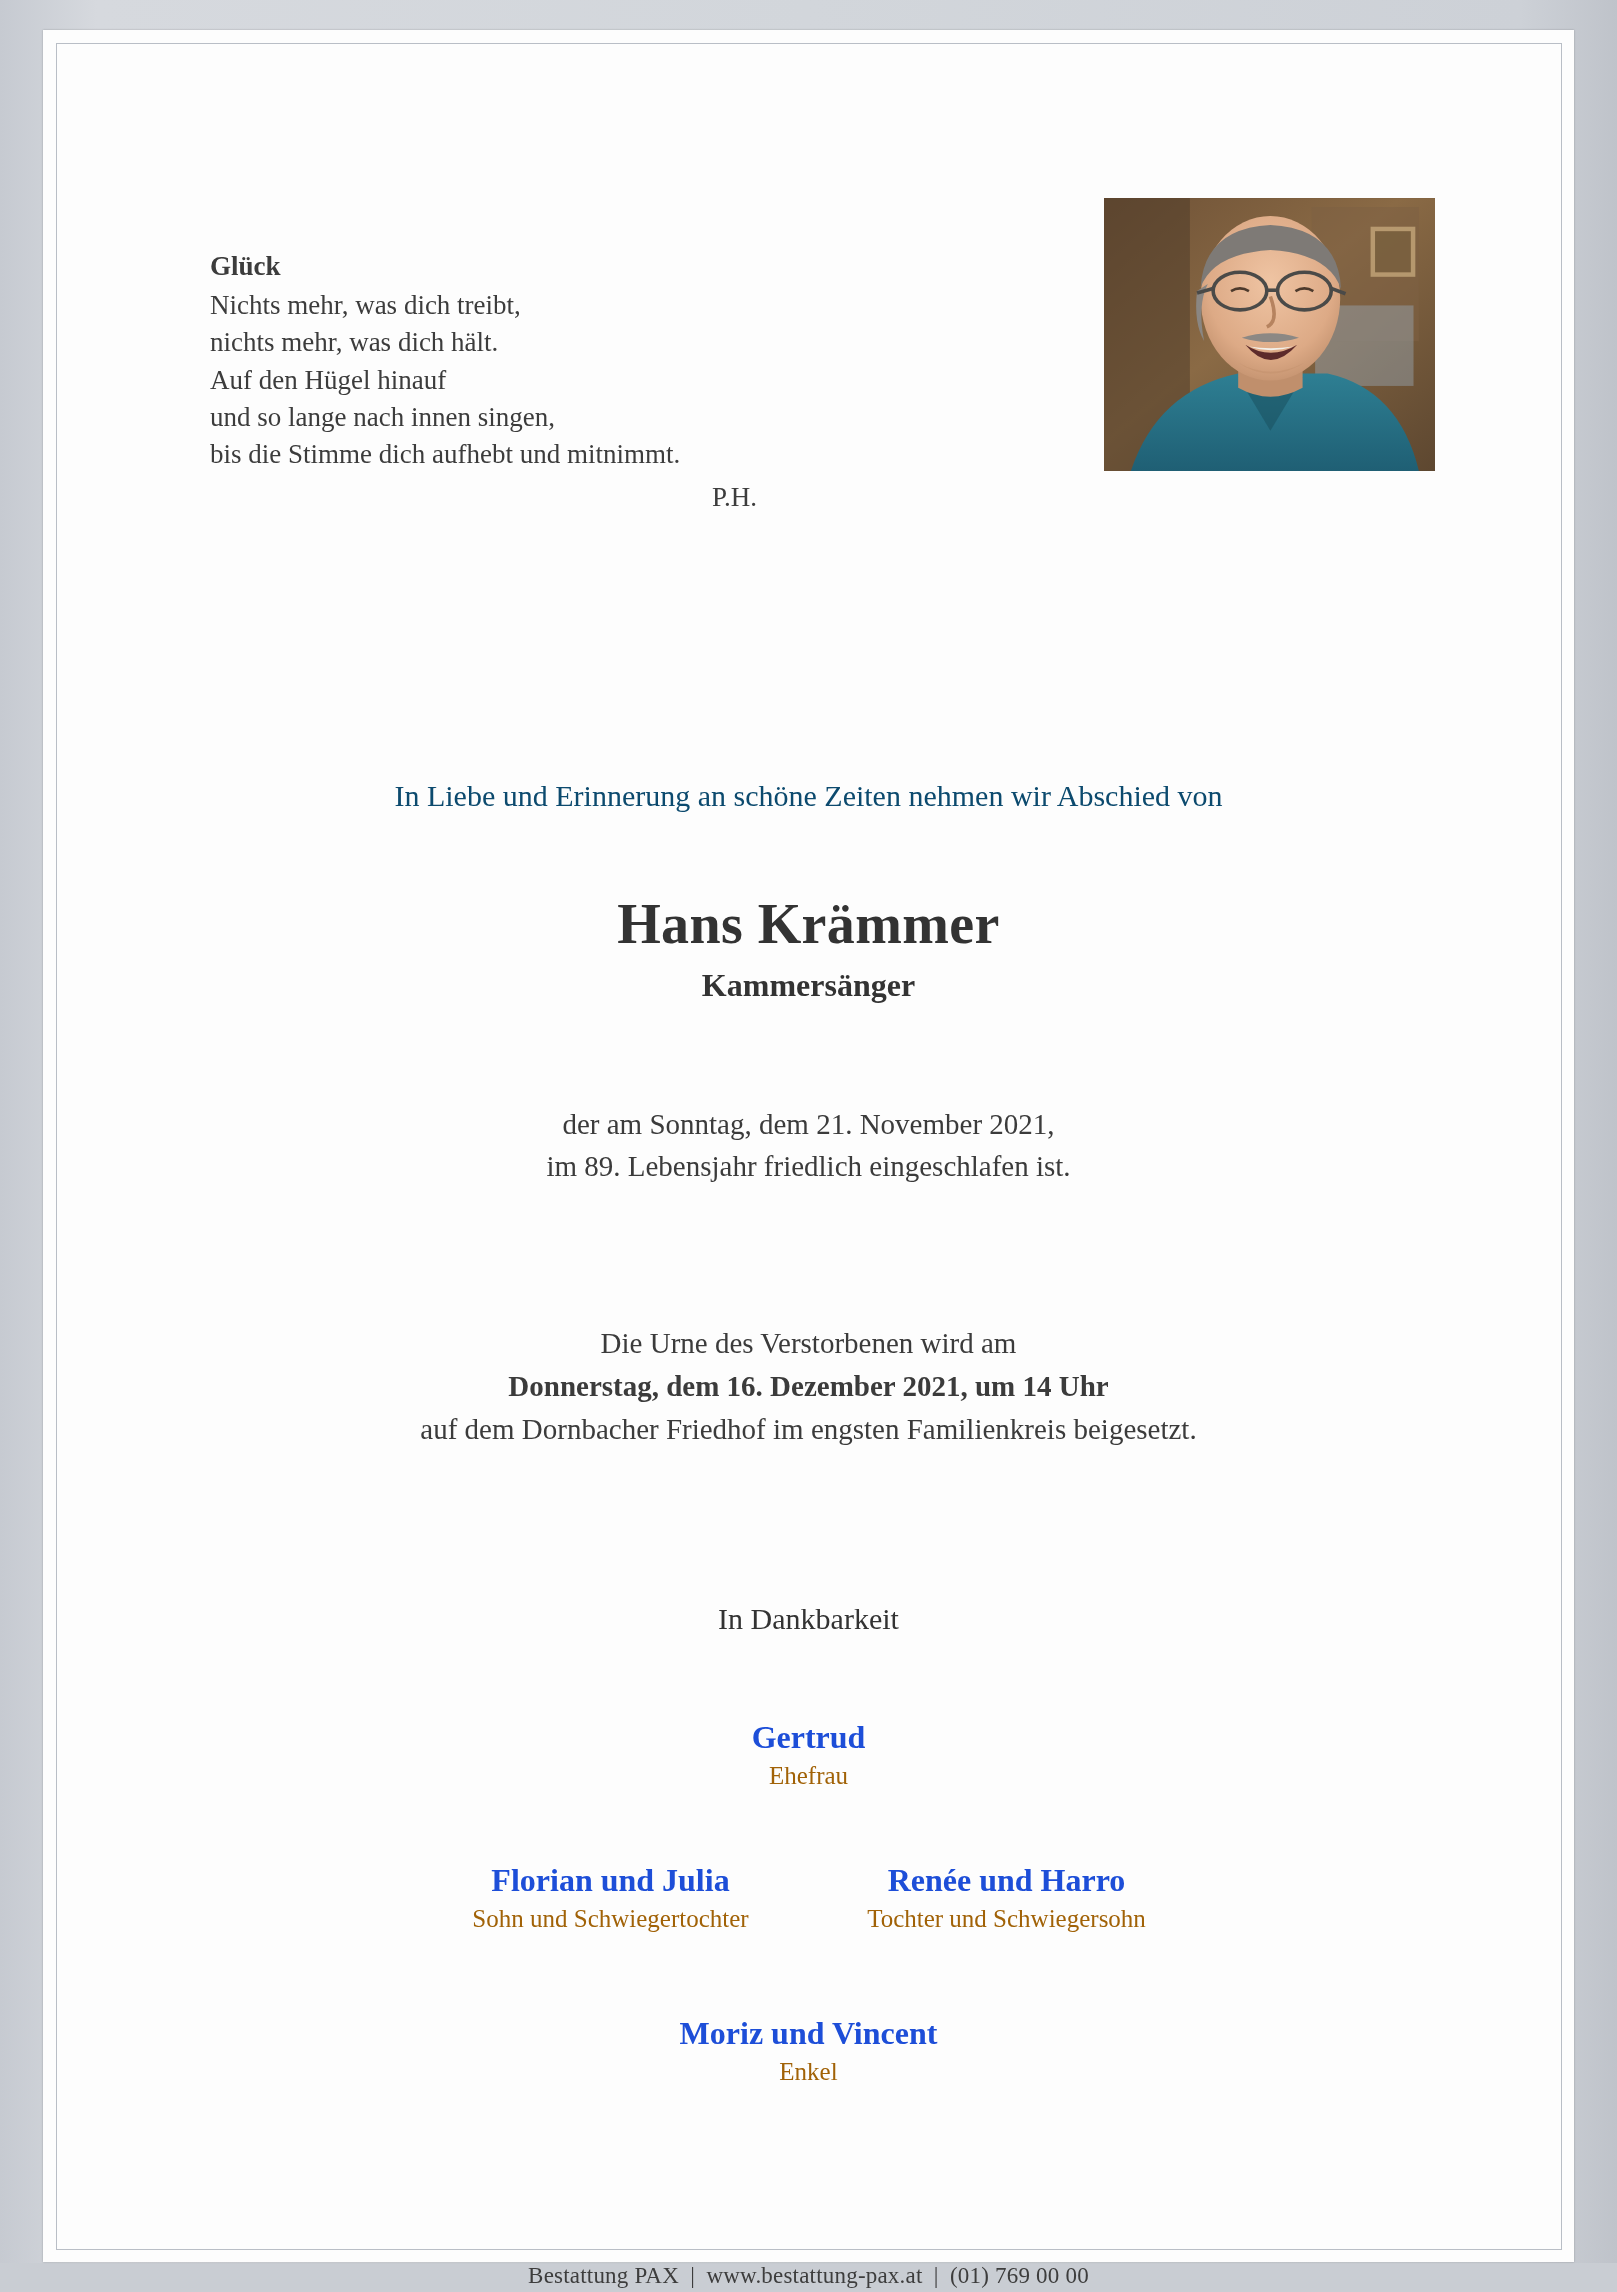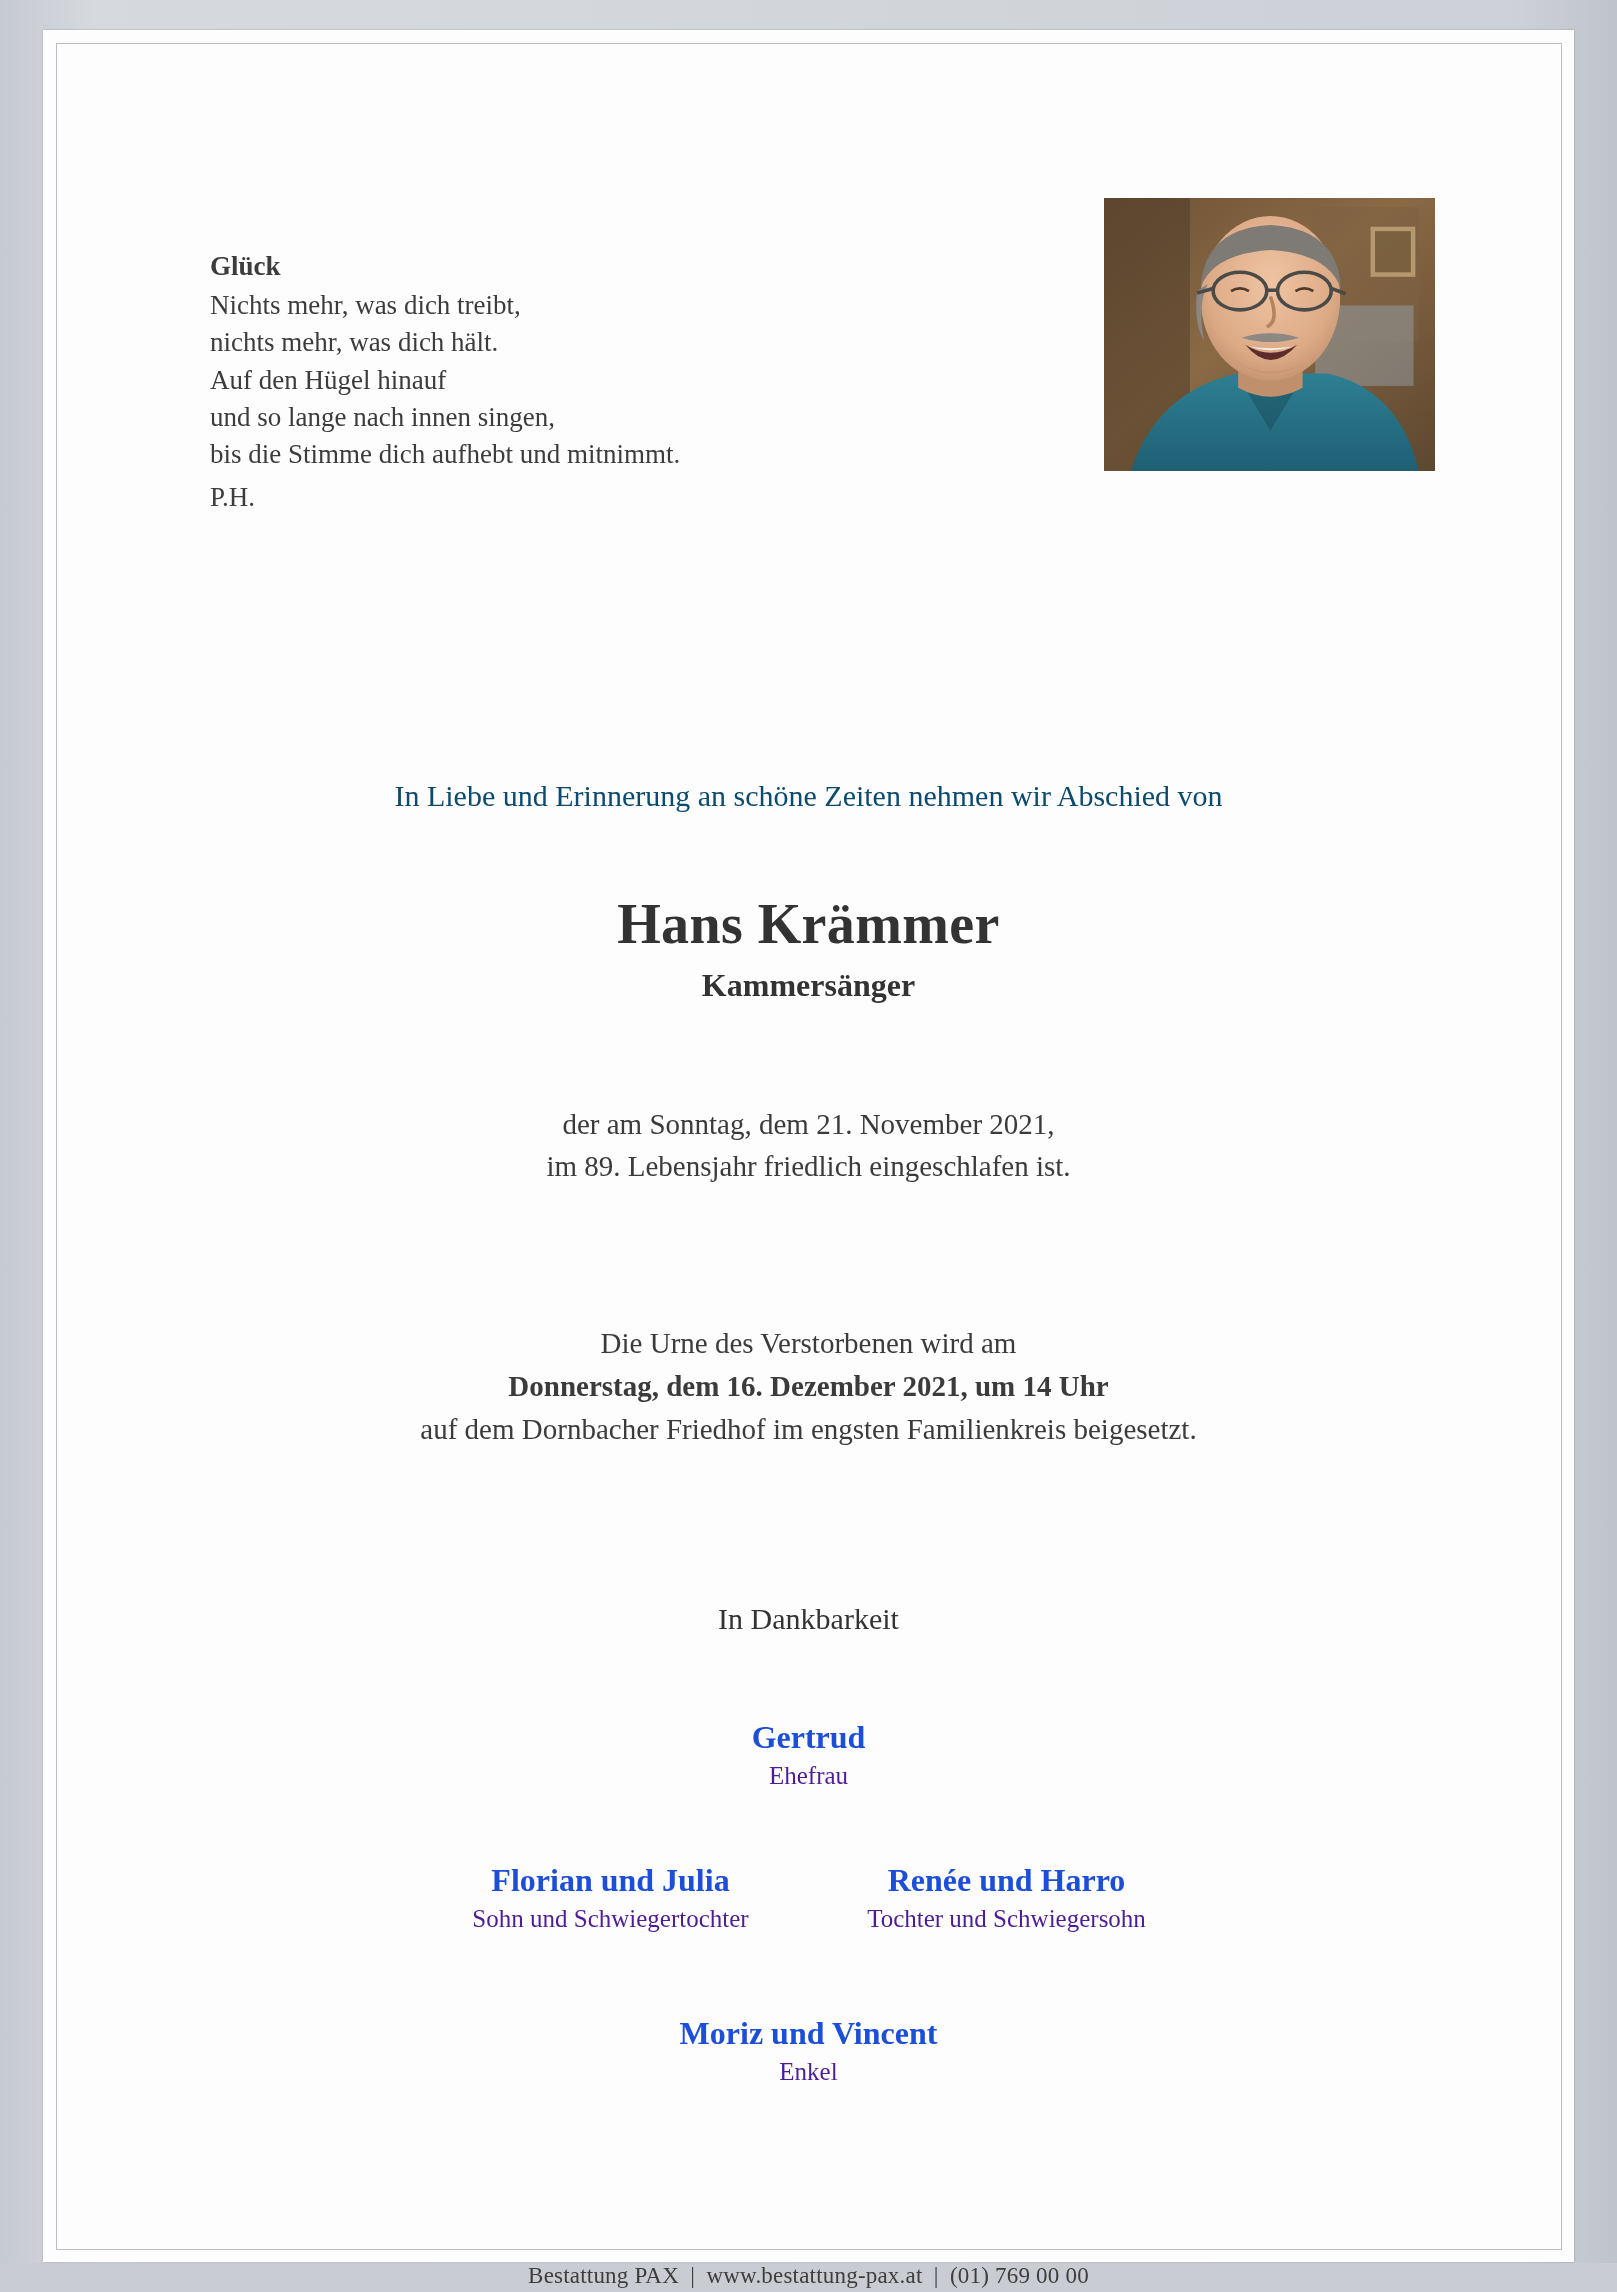--- a/index.html
+++ b/index.html
@@ -66,21 +66,21 @@
   }
   .poem-title {
     font-weight: bold;
     font-size: 27px;
     display: block;
     margin-bottom: 1.8px;
   }
   .poem-line { display: block; white-space: pre; }
   .poem-sign {
     display: block;
-    text-align: left;
+    text-align: right;
     margin-top: 5.4px;
     padding-right: 134px;
     font-size: 27px;
   }
 
   
   .portrait {
     position: absolute;
     left: 1061px;
     top: 168px;
@@ -143,21 +143,21 @@
     top: 1688px;
   }
   .fam-name {
     font-size: 32px;
     font-weight: bold;
     color: #1d4ed8;
     line-height: 1.2;
   }
   .fam-rel {
     font-size: 25px;
-    color: #4c1d95;
+    color: #a16207;
     line-height: 1.3;
     margin-top: 3.6px;
   }
 
   .family-2 {
     position: absolute;
     top: 1831px;
     left: 0;
     width: 100%;
     display: flex;

